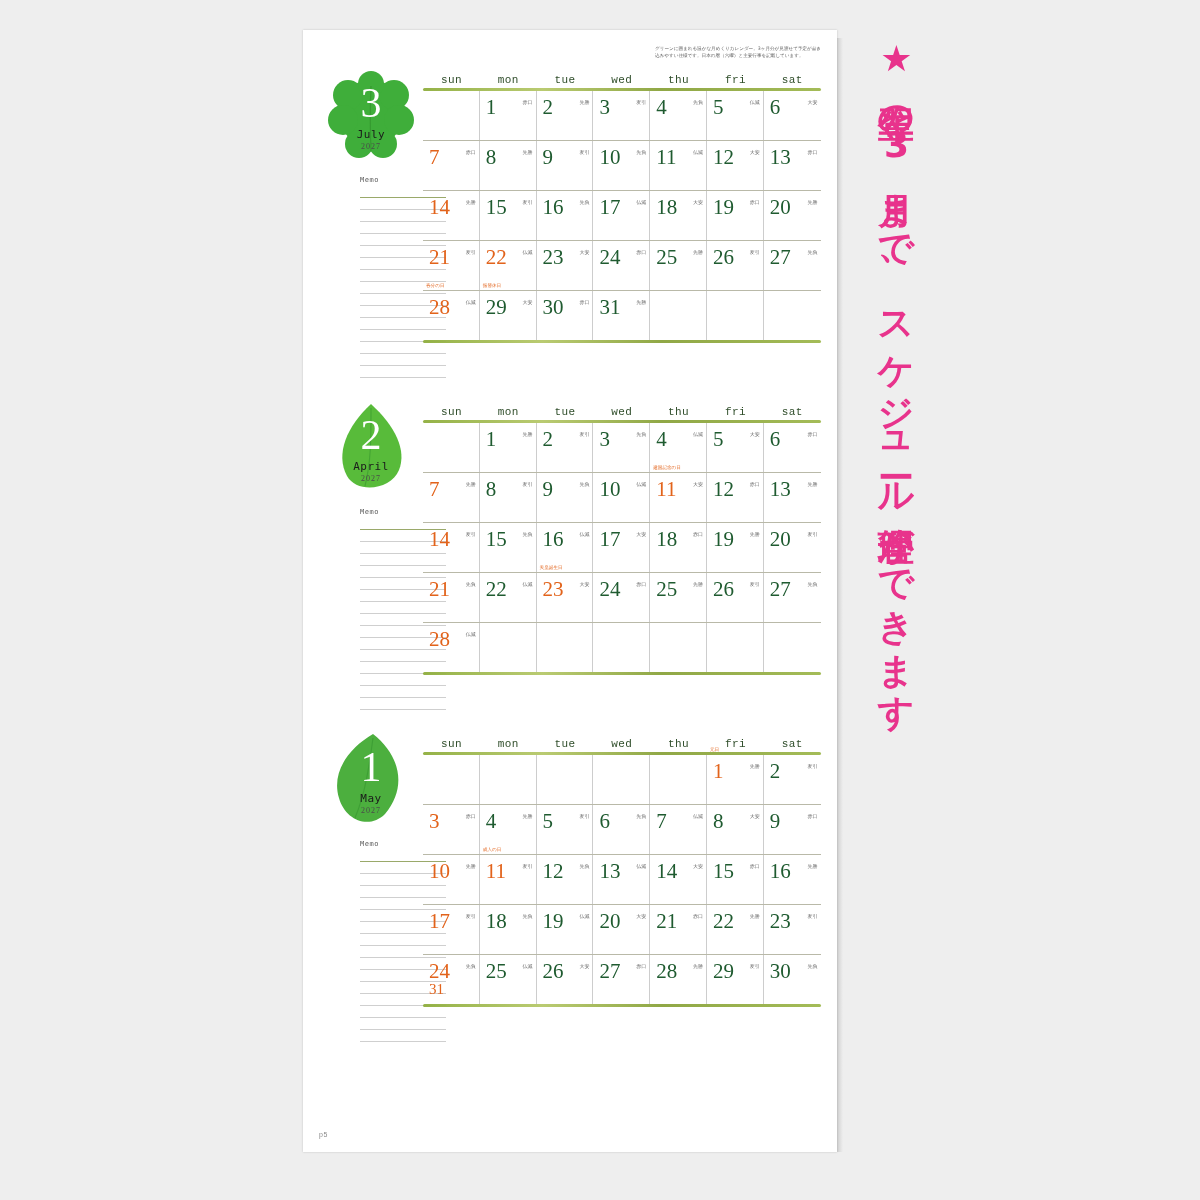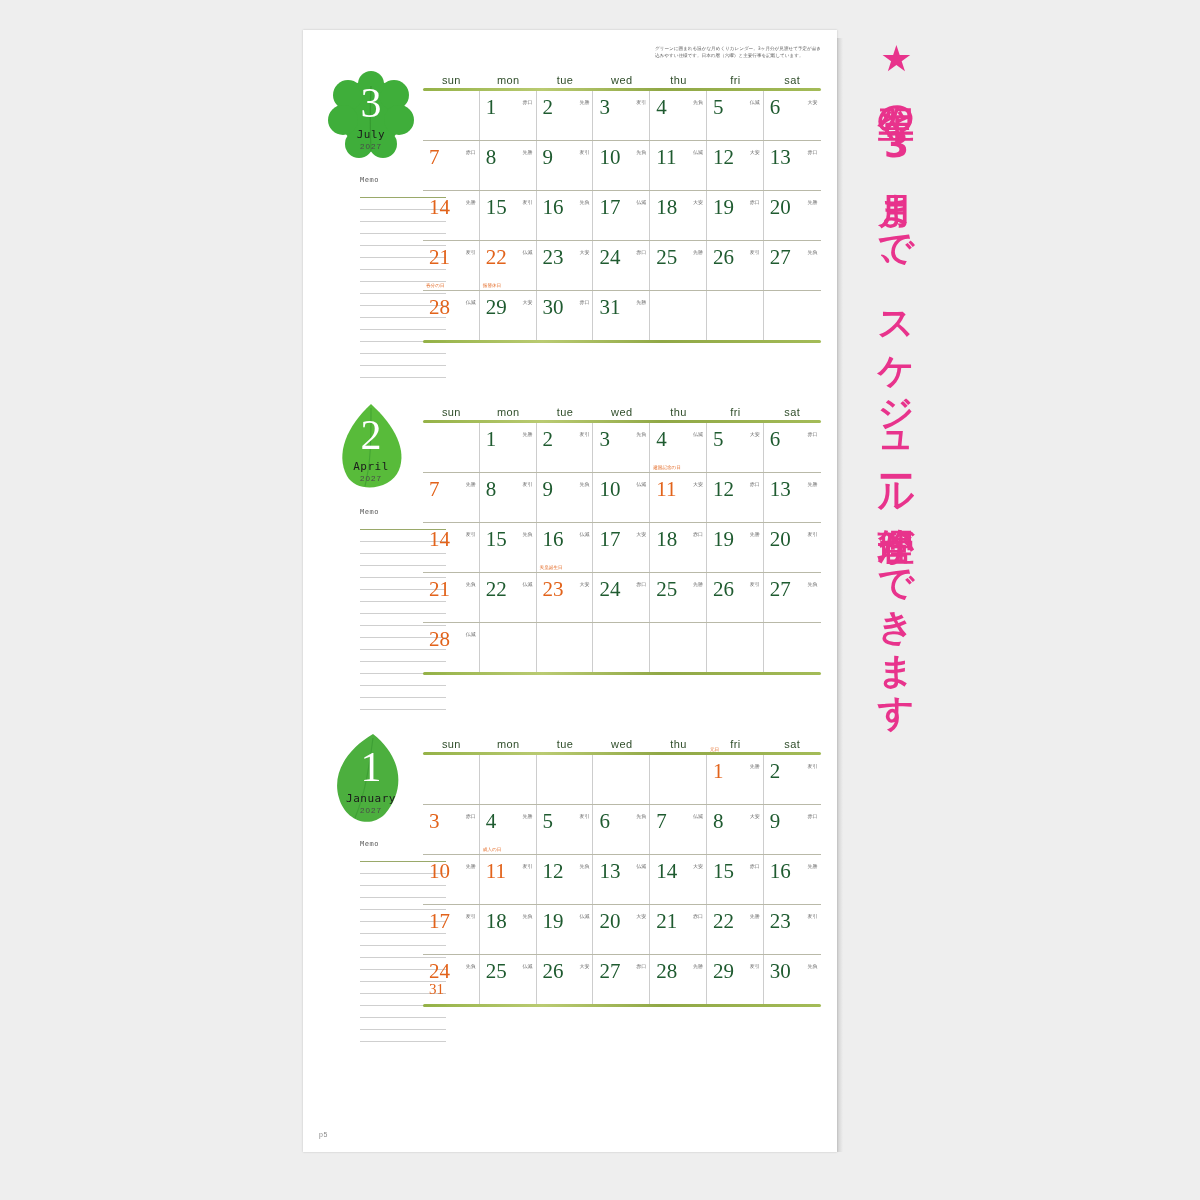--- a/index.html
+++ b/index.html
@@ -108,21 +108,21 @@
     font-family: "DejaVu Sans Mono", monospace;
   }
   .leaf-year {
     position: absolute;
     width: 100px;
     text-align: center;
     top: 74px;
     font-size: 8px;
     letter-spacing: 1px;
     color: #4a4a4a;
-    font-family: Liberation Sans, sans-serif;
+    font-family: Liberation Serif, serif;
   }
   .memo {
     position: absolute;
     left: 8px;
     top: 108px;
     width: 86px;
     margin-left: 31px;
   }
   .memo-label {
     font-size: 7px;
@@ -149,21 +149,21 @@
   .dow-row {
     display: flex;
     height: 20px;
     align-items: flex-end;
   }
   .dow {
     width: 56.8px;
     text-align: center;
     font-size: 11px;
     color: #2f4d2a;
-    font-family: Liberation Sans, sans-serif;
+    font-family: Liberation Mono, monospace;
     letter-spacing: 0.4px;
     padding-bottom: 2px;
   }
   .rule {
     position: relative;
     height: 3px;
     background: linear-gradient(to right, #8fae3e, #b6c86a 30%, #8aa33c 60%, #9fb84f);
     border-radius: 2px;
     opacity: 0.95;
   }
@@ -657,21 +657,21 @@
           </div>
         </div>
         <div class="month" id="month-january" style="top: 702px;">
           <div class="leafcol">  
             <div class="leafwrap">
               <svg class="leaf-svg" width="100" height="95" viewBox="0 0 100 95">
                 <path d="M52 2 C80 24 86 56 64 82 C48 98 24 88 18 66 C10 40 28 16 52 2 Z" fill="#4caf3e"></path>
                 <path d="M52 6 C48 36 44 62 34 86" stroke="#2f8f2c" stroke-width="1.1" fill="none" opacity="0.5"></path>
               </svg>    
               <div class="leaf-num">1</div>    
-              <div class="leaf-name">January</div>    
+              <div class="leaf-name">May</div>    
               <div class="leaf-year">2027</div>  
             </div>  
             <div class="memo">    
               <div class="memo-label">Memo</div>    
               <div class="memo-lines">
                 <div class="memo-line first"></div>
                 <div class="memo-line"></div>
                 <div class="memo-line"></div>
                 <div class="memo-line"></div>
                 <div class="memo-line"></div>

